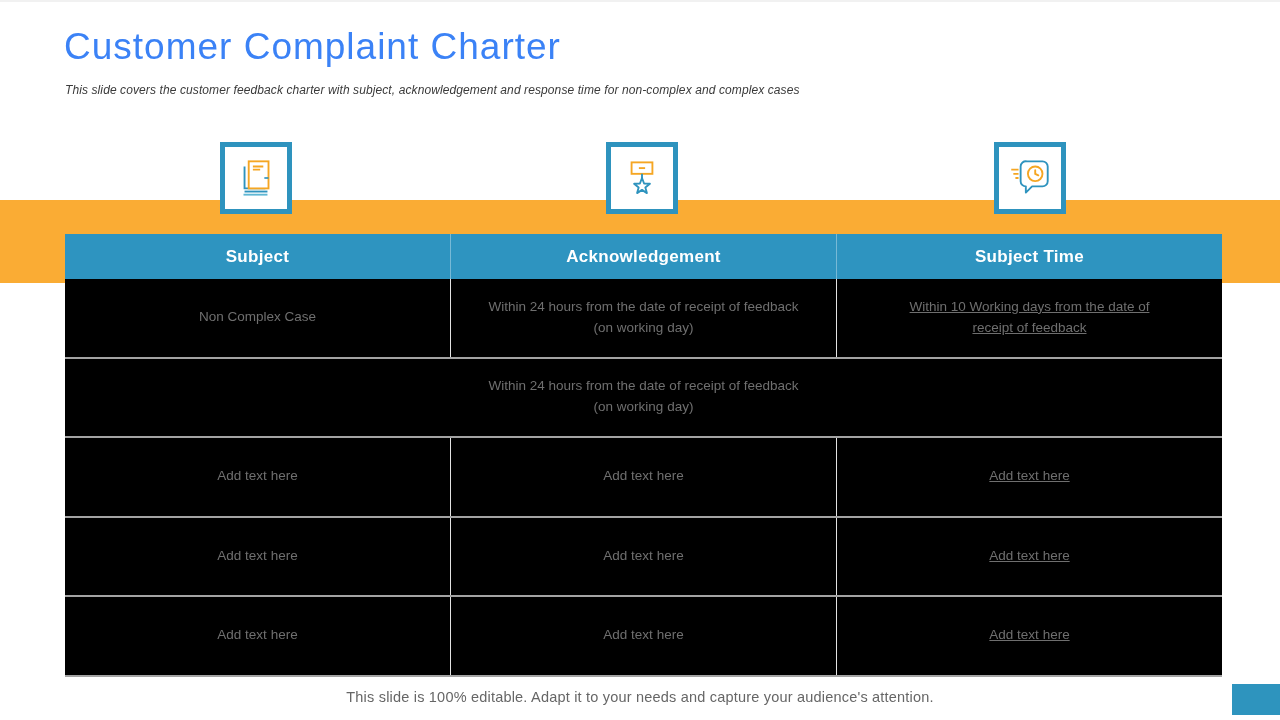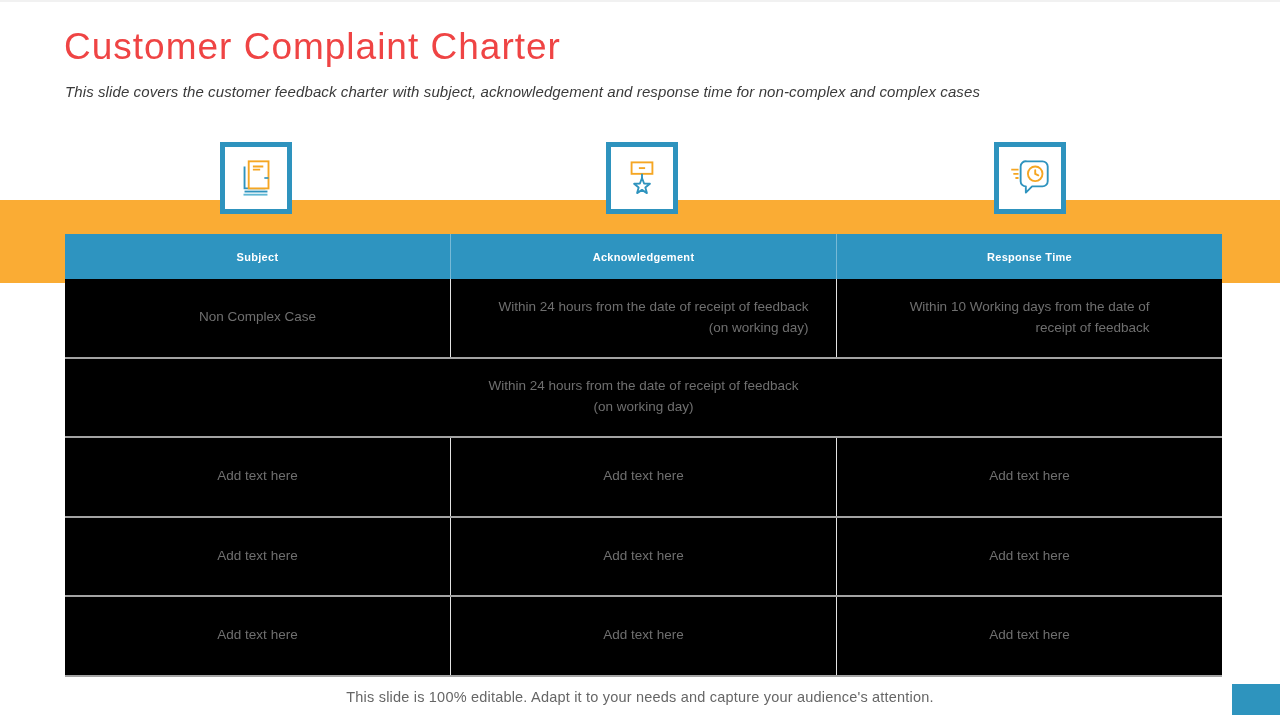--- a/index.html
+++ b/index.html
@@ -3,55 +3,55 @@
 <meta charset="utf-8">
 <style>
   html,body { margin:0; padding:0; background:#ffffff; }
   .slide {
     position:relative; width:1280px; height:720px; background:#ffffff;
     font-family:"Liberation Sans", sans-serif; overflow:hidden;
     border-top:2px solid #f1f1f1;
   }
   .title {
     position:absolute; left:64px; top:24px;
-    font-size:37px; font-weight:400; letter-spacing:1px; color:#ef4444;
+    font-size:37px; font-weight:400; letter-spacing:1px; color:#3b82f6;
   }
   .subtitle {
     position:absolute; left:65px; top:81px;
-    font-size:15px; font-style:italic; color:#3a3a3a; letter-spacing:0.1px;
+    font-size:12px; font-style:italic; color:#3a3a3a; letter-spacing:0.1px;
   }
   .orange-band {
     position:absolute; left:0; top:198px; width:1280px; height:83px;
     background:#faac34;
   }
   .icon-box {
     position:absolute; top:140px; width:62px; height:62px;
     background:#ffffff; border:5px solid #2e93be;
     display:flex; align-items:center; justify-content:center;
   }
   .icon-box svg { width:50px; height:50px; }
   #icon1 { left:220px; } #icon2 { left:606px; } #icon3 { left:994px; }
 
   .charter-table {
     position:absolute; left:65px; top:232px; width:1157px;
   }
   .thead { display:flex; height:45px; background:#2e94c0; }
   .th {
     flex:1; display:flex; align-items:center; justify-content:center;
-    color:#ffffff; font-weight:bold; font-size:11px; letter-spacing:0.3px;
+    color:#ffffff; font-weight:bold; font-size:17px; letter-spacing:0.3px;
   }
   .th + .th { border-left:1px solid rgba(255,255,255,0.35); }
   .tr { display:flex; height:77.5px; background:#000000; border-bottom:2px solid #a3a3a3; }
   .td {
     flex:1; display:flex; align-items:center; justify-content:center;
     text-align:center; color:#6f6f6f; font-size:13.5px; line-height:1.55;
   }
-  .td + .td { border-left:1px solid #e2e2e2;text-align:right; }
+  .td + .td { border-left:1px solid #e2e2e2; }
   .td .inner { max-width:330px; }
-  .td.col3 .inner { max-width:240px; }
+  .td.col3 .inner { max-width:240px;text-decoration:underline; }
 
   .footer-note {
     position:absolute; left:0; top:687px; width:1280px; text-align:center;
     color:#666666; font-size:14.5px; letter-spacing:0.2px;
   }
   .corner-box {
     position:absolute; right:0; top:682px; width:48px; height:31px;
     background:#2e94be;
   }
 </style>
@@ -91,21 +91,21 @@
       <path d="M21 8 h15 a5 5 0 0 1 5 5 v14 a5 5 0 0 1 -5 5 h-10 l-6 6 v-6 a5 5 0 0 1 -5 -5 v-14 a5 5 0 0 1 6 -5 z" stroke="#2e93be" stroke-width="1.8" stroke-linejoin="round" fill="#ffffff"></path>
       <circle cx="29" cy="20" r="7" stroke="#f5a623" stroke-width="1.8" fill="#ffffff"></circle>
       <path d="M29 16.5 V20 l3 1.5" stroke="#f5a623" stroke-width="1.8" stroke-linecap="round"></path>
     </svg>
   </div>
 
   <div class="charter-table">
     <div class="thead">
       <div class="th">Subject</div>
       <div class="th">Acknowledgement</div>
-      <div class="th">Response Time</div>
+      <div class="th">Subject Time</div>
     </div>
 
     <div class="tr">
       <div class="td">
           <div class="inner">Non Complex Case</div>
         </div>
       <div class="td">
           <div class="inner">Within 24 hours from the date of receipt of feedback  (on working day)</div>
         </div>
       <div class="td col3">

